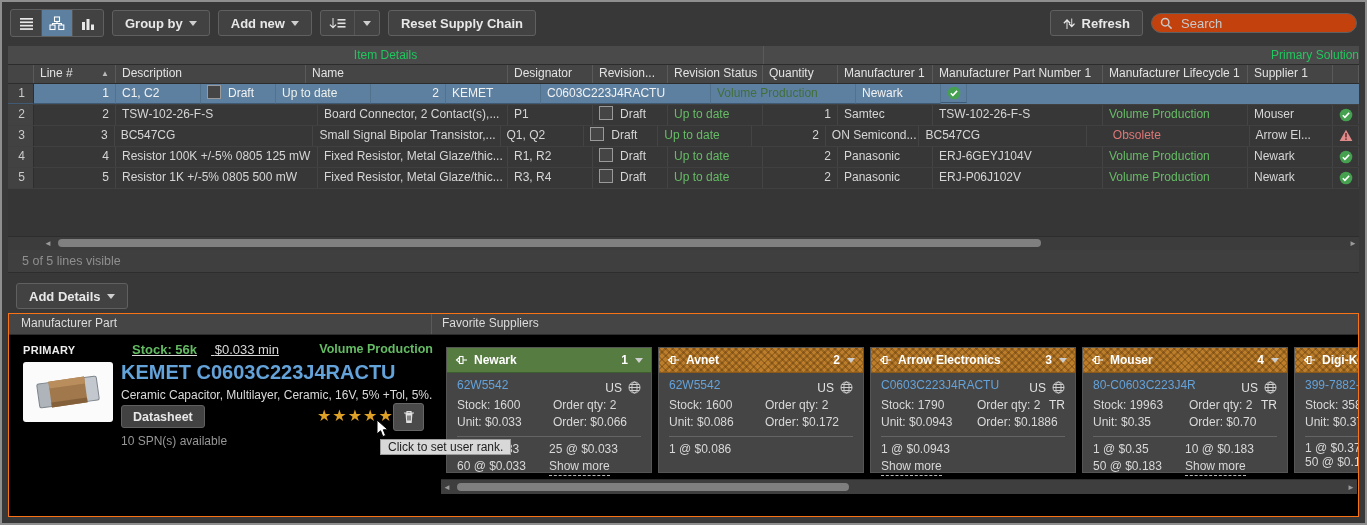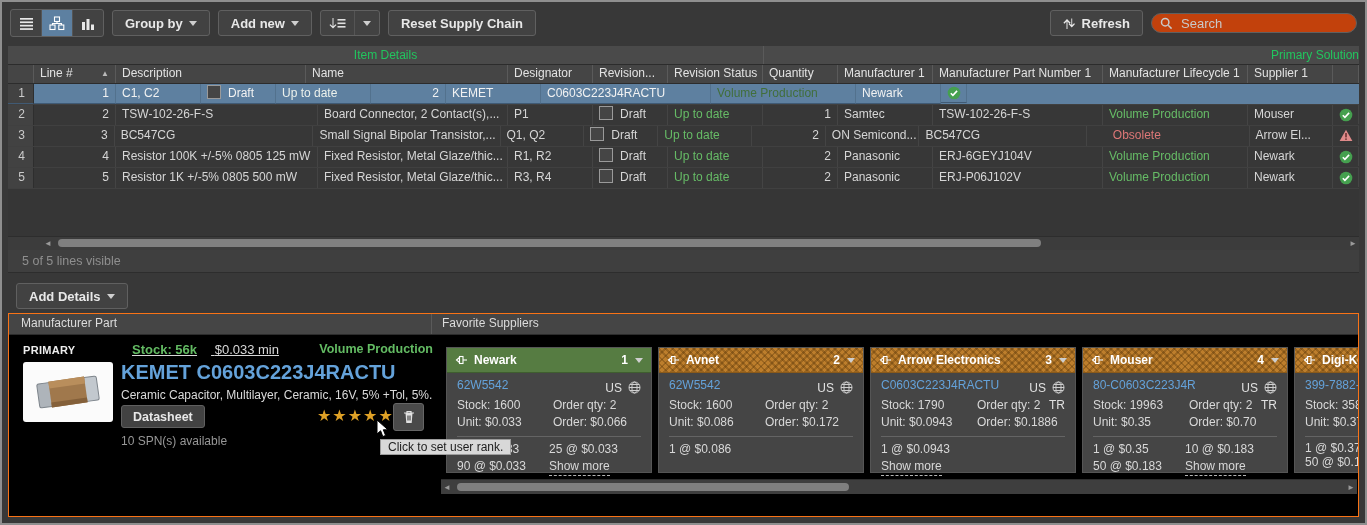--- a/index.html
+++ b/index.html
@@ -439,21 +439,21 @@
                   <span class="tr"></span>
                 </div>
               <div class="inforow">
                   <span class="lft">Unit: $0.033</span>
                   <span class="mid">Order: $0.066</span>
                 </div>
               <hr class="chr">
               <div class="breaks">
                 <div class="bcol">
                     <div>1 @ $0.033</div>
-                    <div>90 @ $0.033</div>
+                    <div>60 @ $0.033</div>
                   </div>
                 <div class="bcol">
                     <div>25 @ $0.033</div>
                     <div><span class="showmore">Show more</span></div>
                   </div>
               </div>
             </div>
           </div>
 
           <div class="card">

